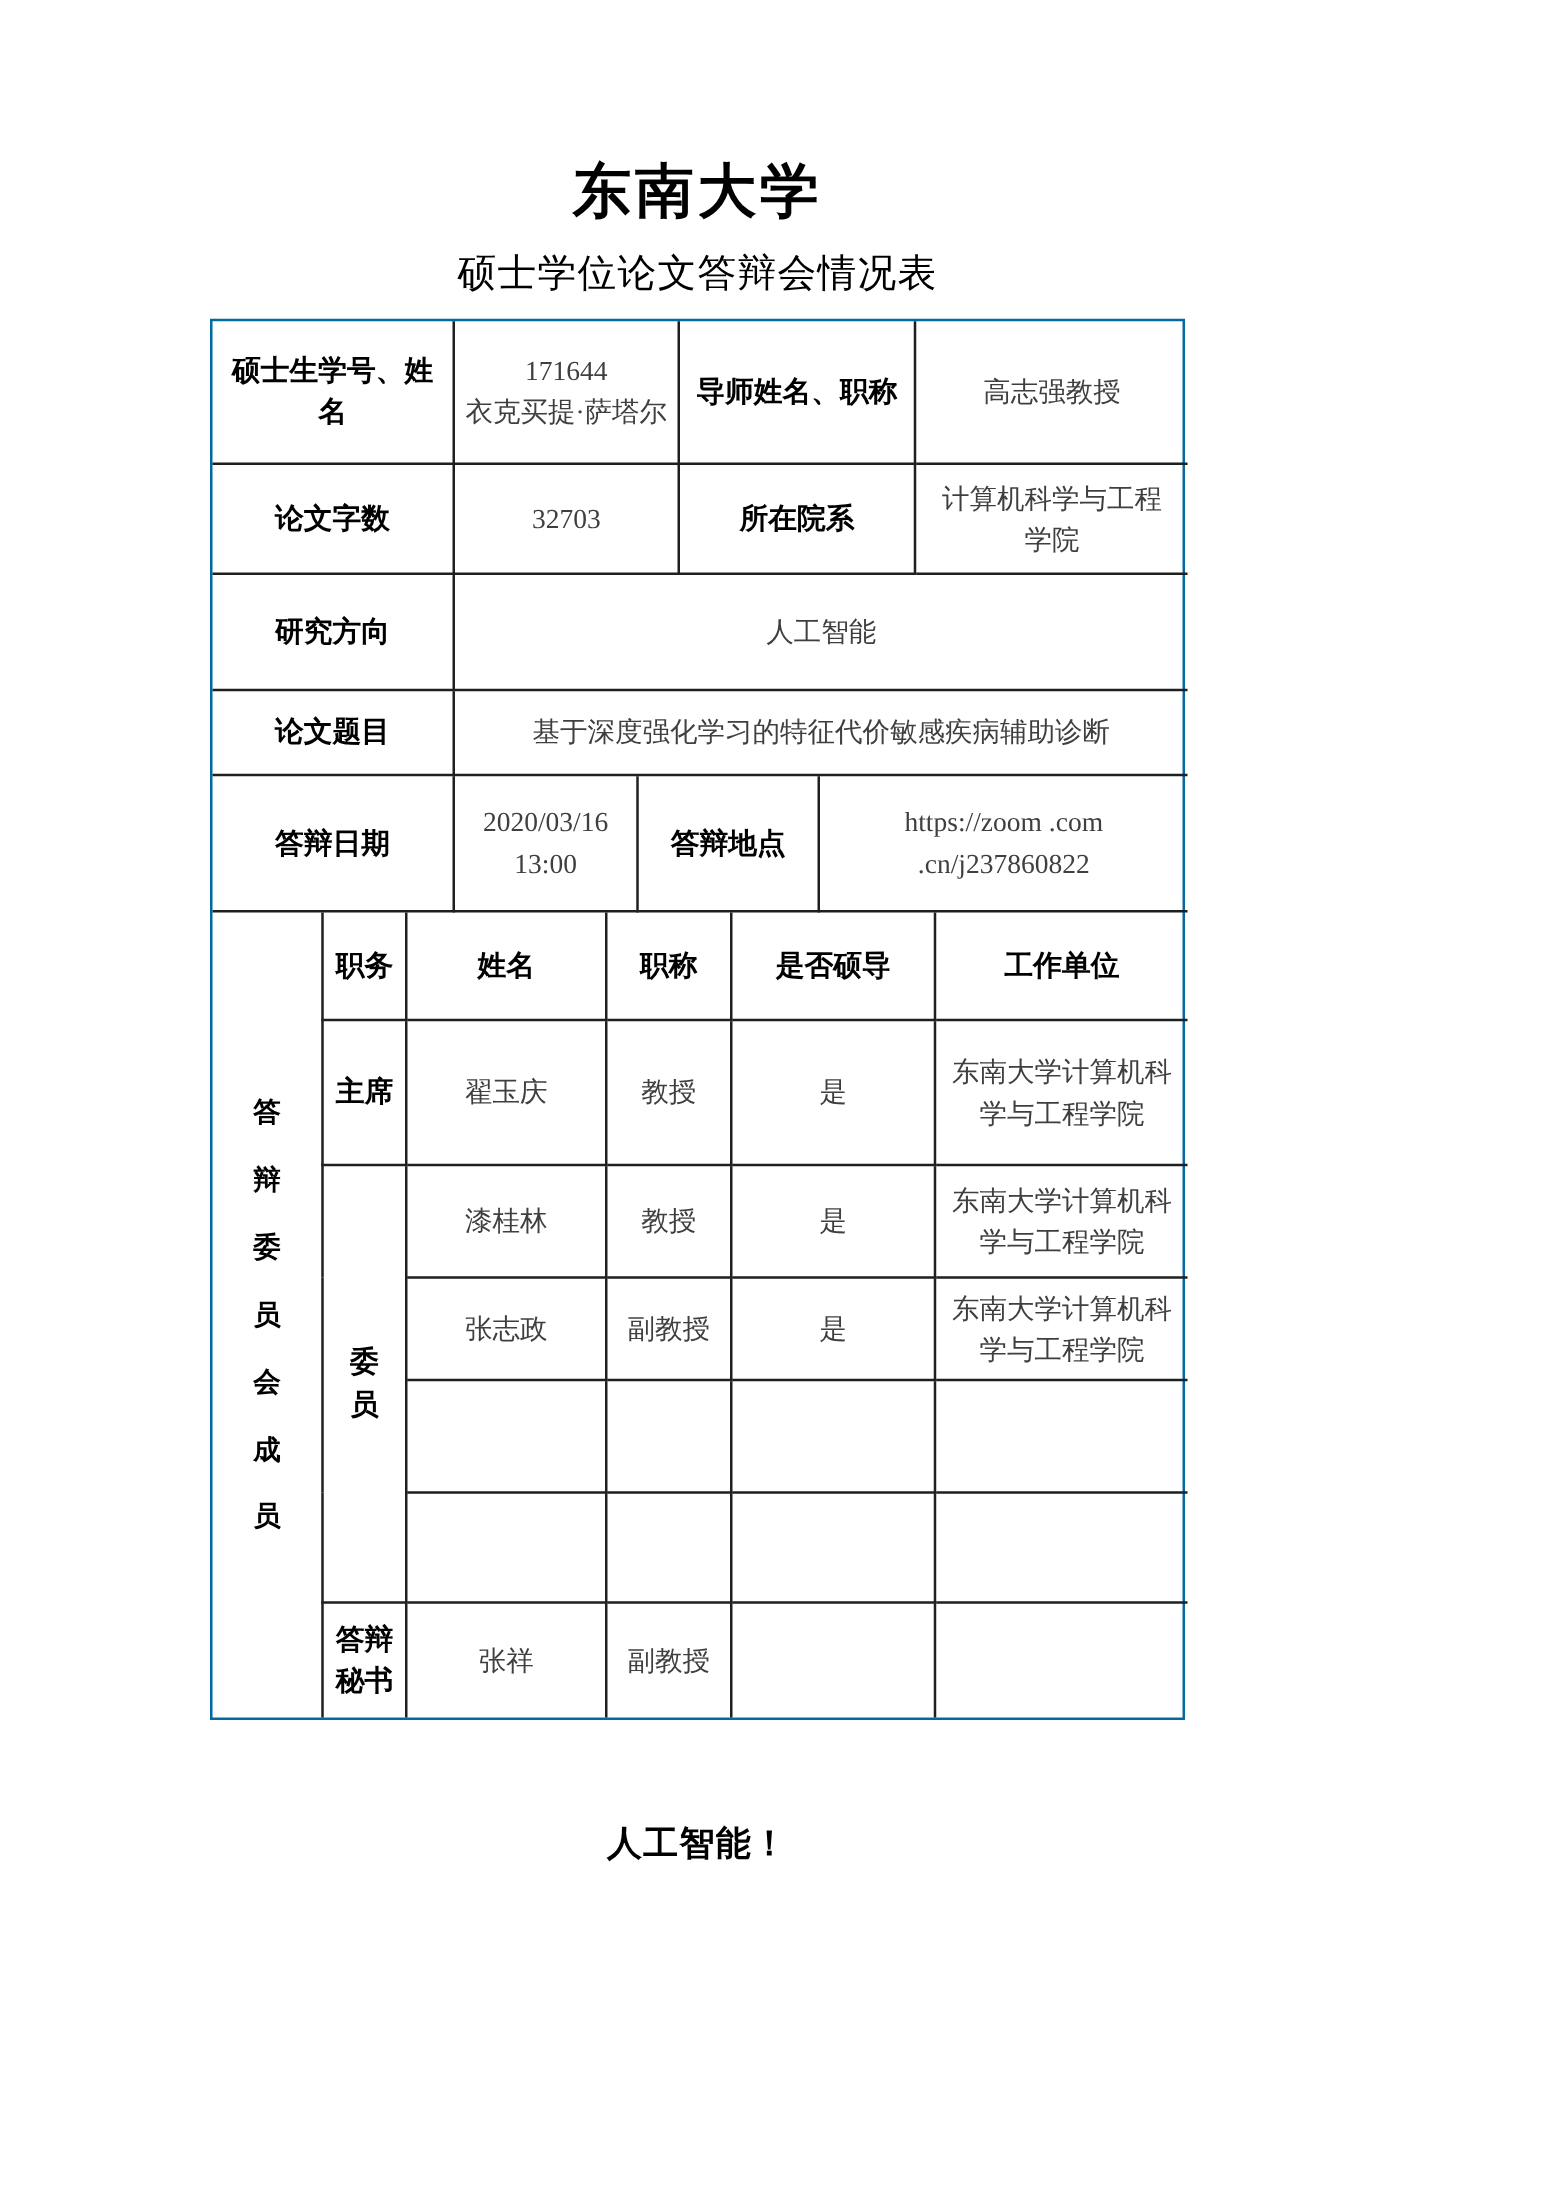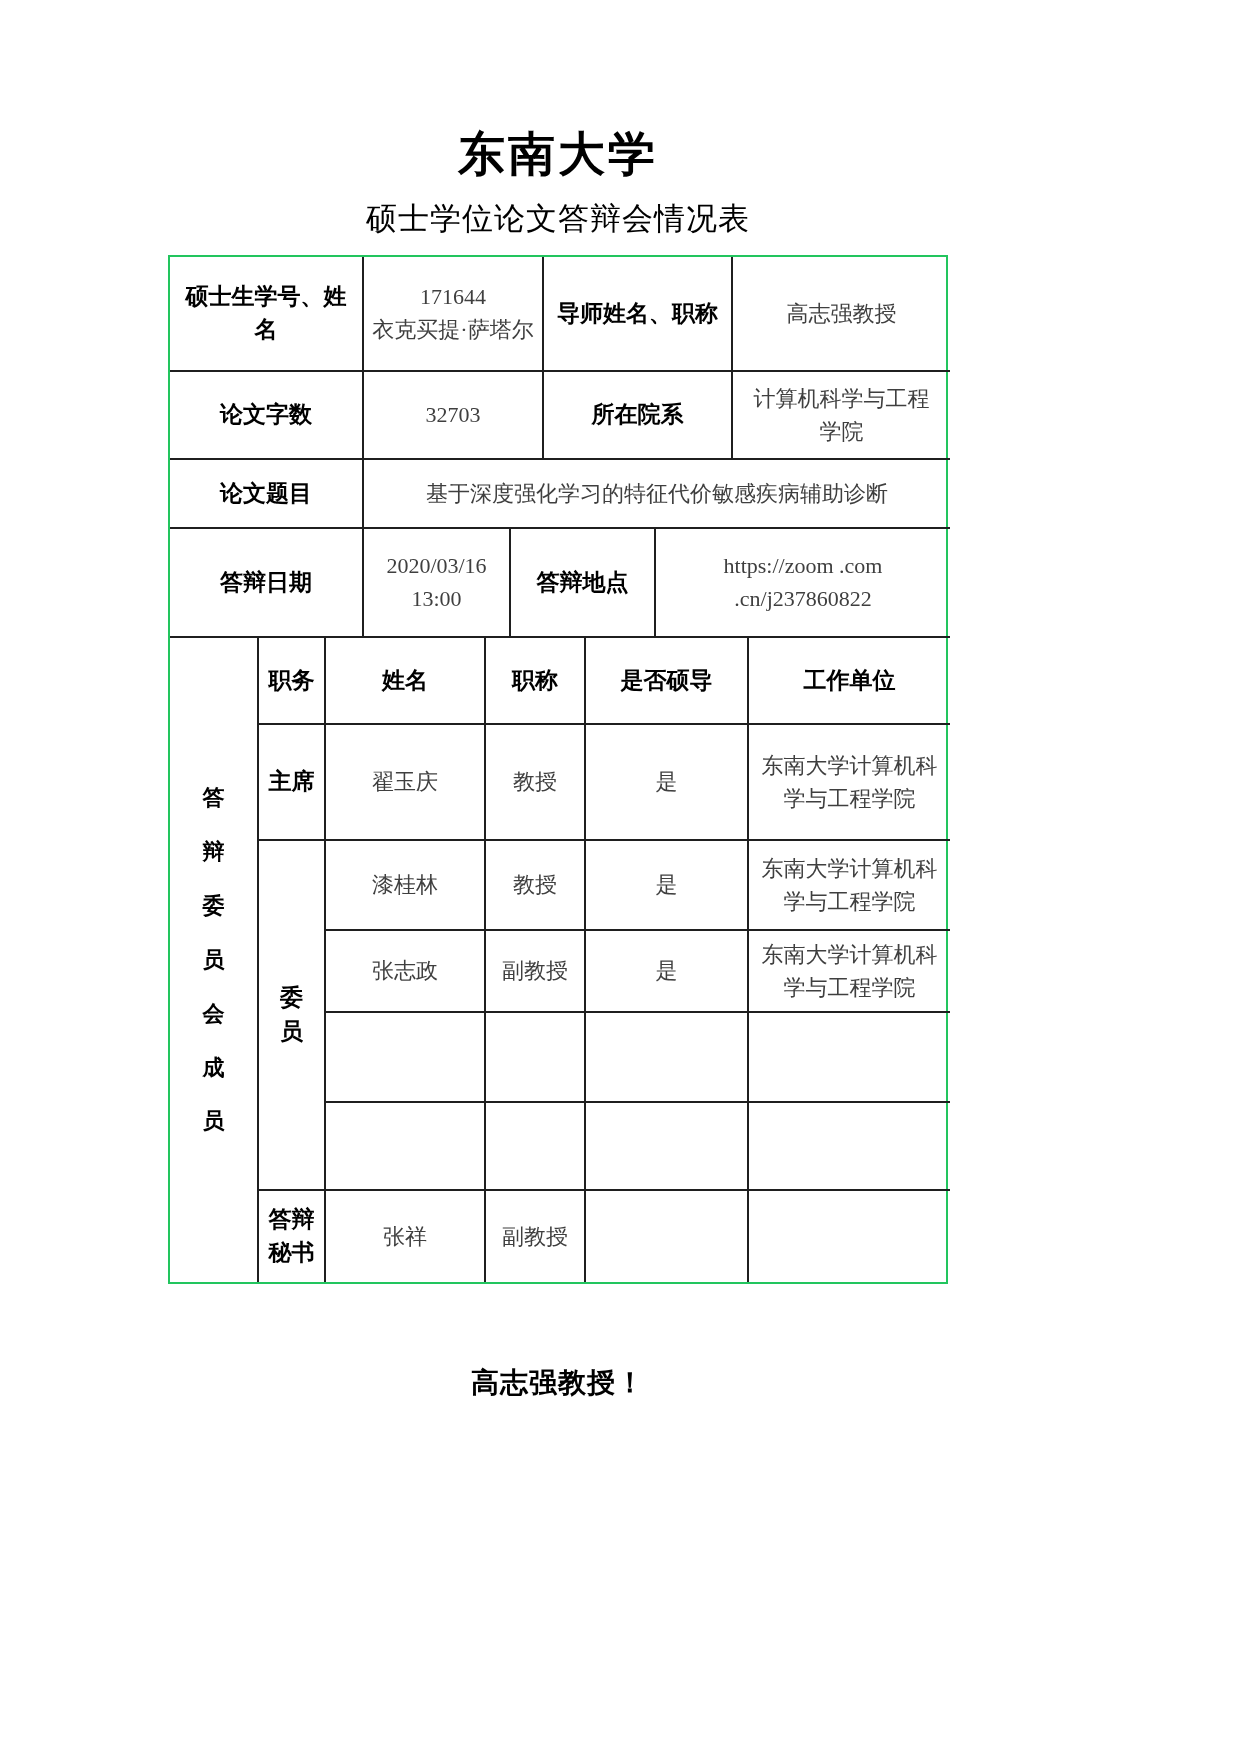--- a/index.html
+++ b/index.html
@@ -25,21 +25,21 @@
   .subtitle {
     text-align: center;
     font-weight: normal;
     font-size: 31px;
     letter-spacing: 1px;
     margin-top: 17px;
     line-height: 1.3;
   }
   .tbl-wrap {
     margin-top: 15px;
-    border: 2px solid #22c55e;
+    border: 2px solid #0369a1;
   }
   table {
     width: 100%;
     border-collapse: collapse;
     table-layout: fixed;
   }
   td {
     border-right: 2px solid #1f1f1f;
     border-bottom: 2px solid #1f1f1f;
     vertical-align: middle;
@@ -113,20 +113,24 @@
       </tr>
     </tbody>
       </table>
 
     <table>
       <colgroup>
           <col style="width:193px">
           <col style="width:587px">
         </colgroup>
       <tbody>
+          <tr style="height:92px">
+        <td class="lbl">研究方向</td>
+        <td class="val">人工智能</td>
+      </tr>
       <tr style="height:68px">
         <td class="lbl">论文题目</td>
         <td class="val">基于深度强化学习的特征代价敏感疾病辅助诊断</td>
       </tr>
     </tbody>
       </table>
 
     <table>
       <colgroup>
           <col style="width:193px">
@@ -206,15 +210,15 @@
         <td class="val no-bb">张祥</td>
         <td class="val no-bb">副教授</td>
         <td class="val no-bb"></td>
         <td class="val no-bb"></td>
       </tr>
     </tbody>
       </table>
 
   </div>
 
-  <div class="footer">高志强教授！</div>
+  <div class="footer">人工智能！</div>
 
 </div>
 
 </body></html>

